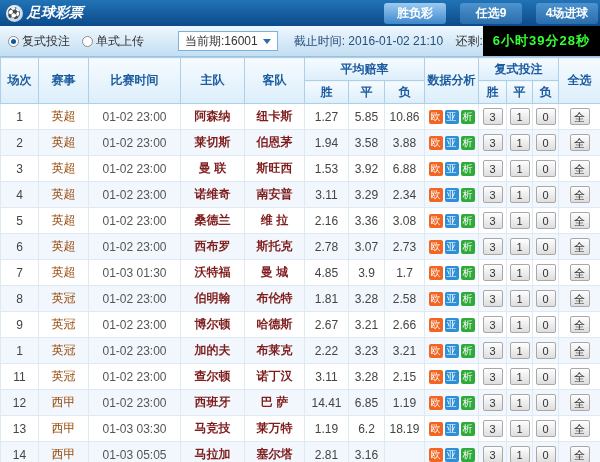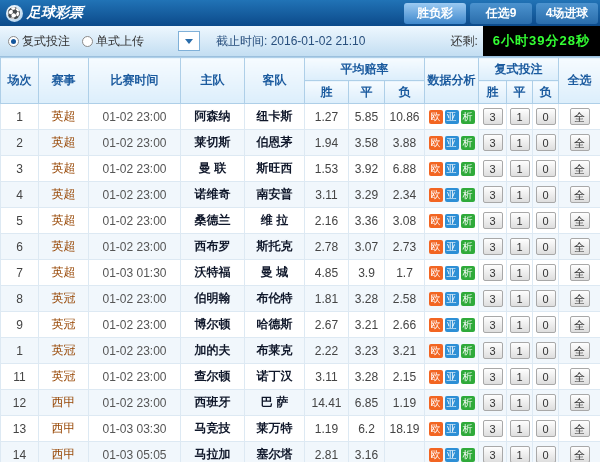--- a/index.html
+++ b/index.html
@@ -4,43 +4,43 @@
 <style>
   * { margin:0; padding:0; box-sizing:border-box; }
   html,body { background:#fff; }
   body { font-family:"Liberation Sans","DejaVu Sans",sans-serif; }
   .app { width:600px; height:462px; overflow:hidden; background:#fff; position:relative; }
 
   
   .topbar { height:26px; background:linear-gradient(#2173b6,#0c4a8a); display:flex; align-items:center; padding:0 2px 0 6px; }
   .logo { display:flex; align-items:center; gap:4px; color:#fff; font-weight:bold; font-style:italic; font-size:14px; }
   .ball { font-style:normal; font-size:13px; color:#fff; width:17px; height:17px; line-height:17px; text-align:center; background:radial-gradient(circle at 35% 30%, #ffffff 0%, #cfe4f5 55%, #9cc3e4 100%); color:#123a66; border-radius:50%; font-size:11px; }
-  .tabs { margin-left:auto; display:flex; gap:4px; height:21px;padding-left:25px; }
+  .tabs { margin-left:auto; display:flex; gap:14px; height:21px;padding-left:25px; }
   .tab { min-width:62px; padding:0 9px; display:flex; align-items:center; justify-content:center; color:#fff; font-size:12px; font-weight:bold; background:linear-gradient(#4c93cf,#2a6dab); border-radius:3px; cursor:pointer; white-space:nowrap; }
   .tab.active { background:linear-gradient(#9bcaf2,#3f88cc); }
 
   
   .toolbar { height:31px; background:linear-gradient(#eef7fe,#c3def2); border-bottom:1px solid #9cc0de; display:flex; align-items:center; font-size:12px; color:#333; padding:0 0 0 8px; }
   .radio { width:11px; height:11px; border:1px solid #8a8a8a; border-radius:50%; background:#fff; display:inline-block; position:relative; margin-right:3px; flex:none; }
   .radio.checked::after { content:""; position:absolute; left:2px; top:2px; width:5px; height:5px; background:#14569c; border-radius:50%; }
   .radio-label { margin-right:12px; white-space:nowrap; }
   .join-btn { margin-left:2px; height:20px; padding:0 10px; background:linear-gradient(#fff3bd,#ffc63c); border:1px solid #d49a06; border-radius:3px; font-size:12px; font-weight:bold; color:#6b4300; display:flex; align-items:center; cursor:pointer; white-space:nowrap; }
   .period-box { margin-left:22px; height:20px; background:#fff; border:1px solid #7fb0d8; padding:0 6px; display:flex; align-items:center; gap:5px; cursor:pointer; white-space:nowrap; }
   .caret { width:0; height:0; border-left:4px solid transparent; border-right:4px solid transparent; border-top:5px solid #2a6dab; }
   .deadline { margin-left:16px; color:#284f7d; font-weight:normal; white-space:nowrap; }
-  .remain-label { margin-left:auto; margin-right:5px; white-space:nowrap;text-align:center; }
+  .remain-label { margin-left:auto; white-space:nowrap;text-align:center; }
   .countdown { align-self:stretch; min-width:110px; background:#000; color:#33ff33; font-weight:bold; font-size:13px; display:flex; align-items:center; justify-content:center; padding:0 10px; letter-spacing:1px; white-space:nowrap; }
 
   
   table { width:600px; border-collapse:collapse; table-layout:fixed; font-size:12px; }
   thead th { background:linear-gradient(#f6fbff,#dceefb); color:#1a5a9e; font-weight:bold; border:1px solid #aecfe8; height:23px; font-size:12px; }
   tbody td { border:1px solid #dde9f3; height:26px; text-align:center; color:#444; overflow:hidden; white-space:nowrap; }
   tbody tr:nth-child(even) { background:#f1f7fc; }
   td.c-league { color:#984806; }
-  td.c-team { color:#0f172a; font-weight:bold; }
+  td.c-team { color:#7f1d1d; font-weight:bold; }
   td.c-time { color:#555; }
   td.c-odds { color:#444; }
   .ana-ico { display:inline-block; width:14px; height:14px; line-height:14px; border-radius:2px; color:#fff; font-size:10px; text-align:center; margin:0 1px; vertical-align:middle; cursor:pointer; }
   .bet-btn { display:inline-block; width:20px; height:17px; line-height:16px; background:linear-gradient(#fefefe,#dedede); border:1px solid #a8a8a8; border-radius:2px; color:#333; font-size:11px; text-align:center; vertical-align:middle; cursor:pointer; }
   .all-btn { display:inline-block; width:20px; height:17px; line-height:16px; background:linear-gradient(#fefefe,#dedede); border:1px solid #a8a8a8; border-radius:2px; color:#333; font-size:11px; text-align:center; vertical-align:middle; cursor:pointer; }
 </style>
 </head>
 <body>
 
 <div class="app">
@@ -56,20 +56,21 @@
       <div class="tab">4场进球</div>
     </div>
   </div>
 
   <div class="toolbar">
     <span class="radio checked"></span>
     <span class="radio-label">复式投注</span>
     <span class="radio"></span>
     <span class="radio-label">单式上传</span>
     <span class="period-box">
+      <span>当前期:16001</span>
       <span class="caret"></span>
     </span>
     <span class="deadline">截止时间: 2016-01-02 21:10</span>
     <span class="remain-label">还剩:</span>
     <span class="countdown" style="color: rgb(51, 255, 51);">6小时39分28秒</span>
   </div>
 
   <table>
     <colgroup>
       <col style="width:38px">

